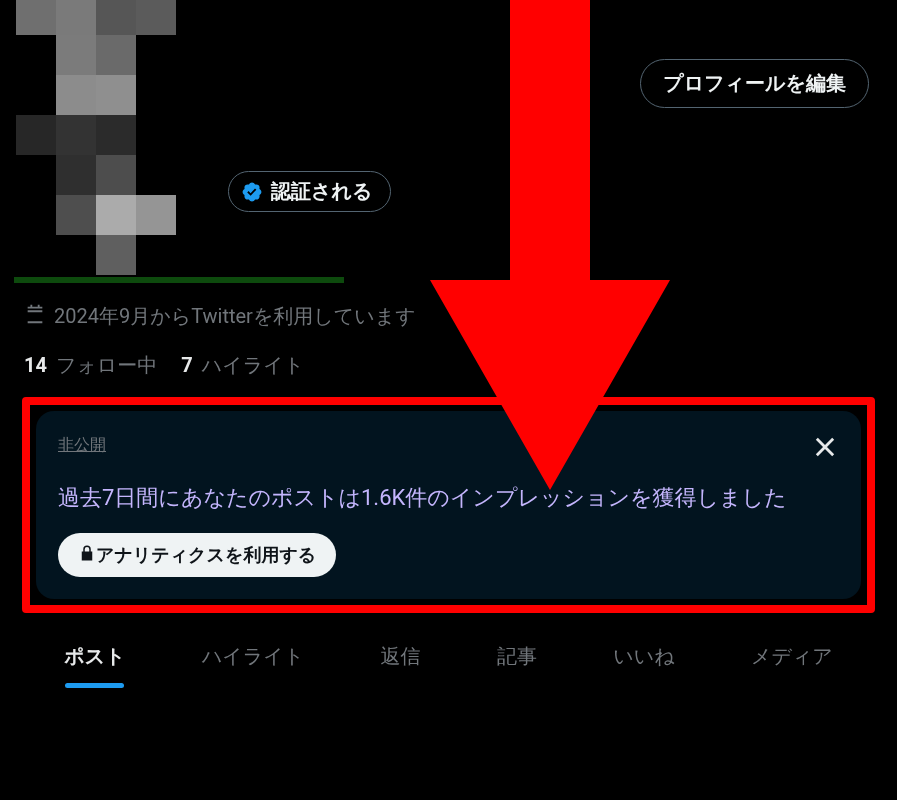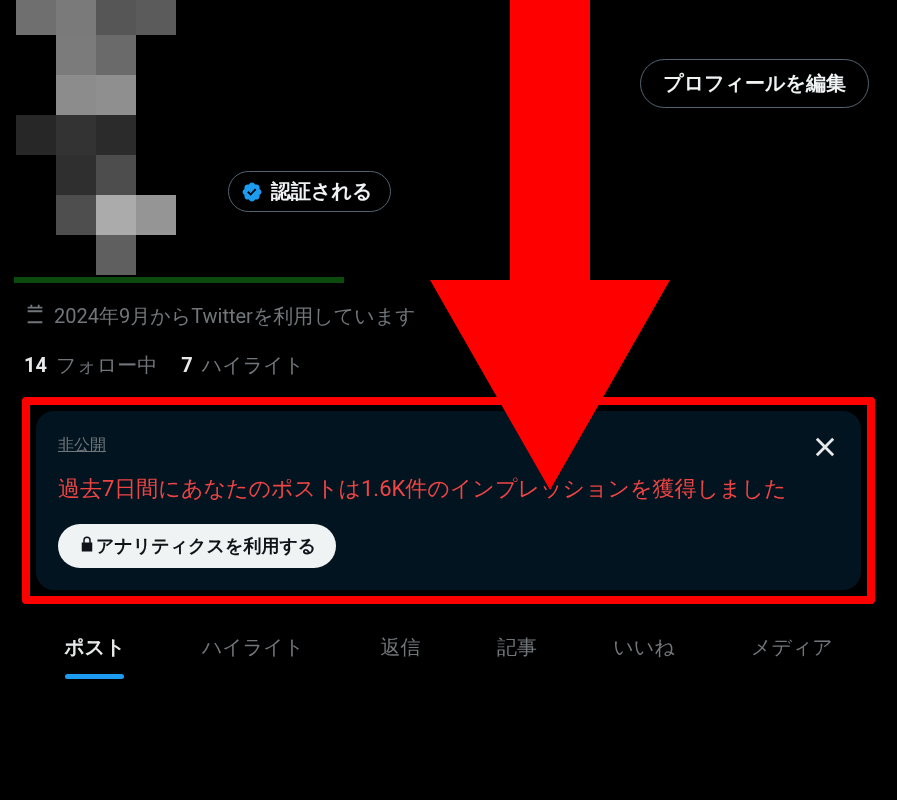--- a/index.html
+++ b/index.html
@@ -111,23 +111,23 @@
       border-radius: 18px;
       padding: 24px 22px 22px 22px;
       position: relative;
     }
     .analytics-private {
       color: #71767b;
       font-size: 16px;
       text-decoration: underline;
     }
     .analytics-title {
-      color: #ef4444;
+      color: #c4b5fd;
       font-size: 22px;
-      margin-top: 18px;
+      margin-top: 27px;
     }
     .analytics-btn {
       margin-top: 20px;
       background: #eff3f4;
       color: #0f1419;
       border: none;
       border-radius: 9999px;
       padding: 10px 20px;
       font-size: 18px;
       font-weight: 700;

